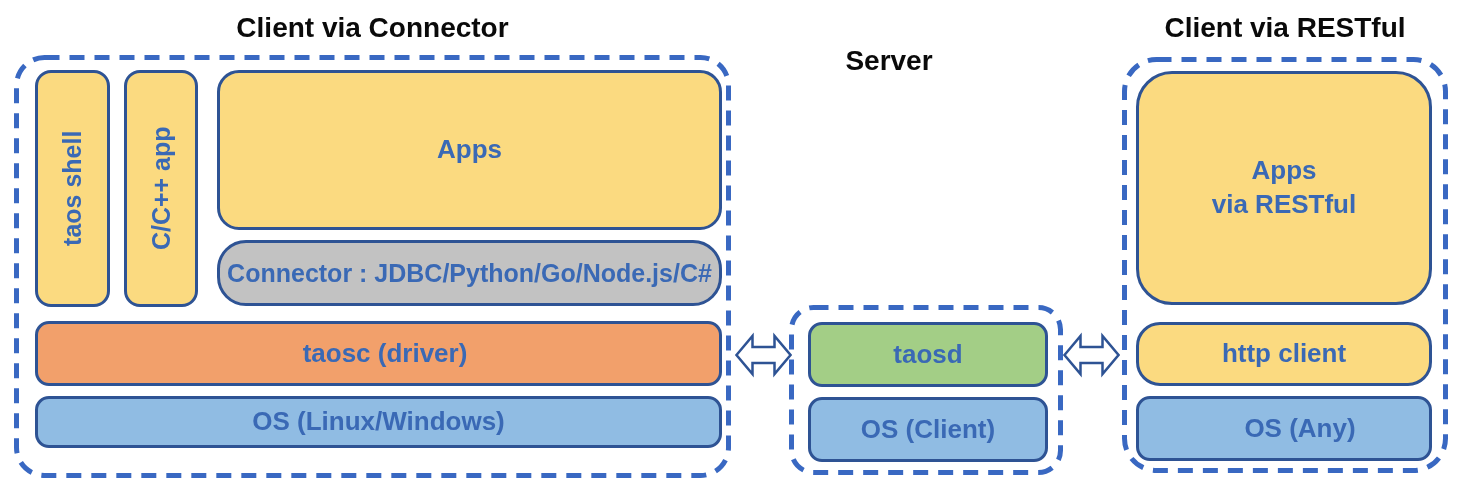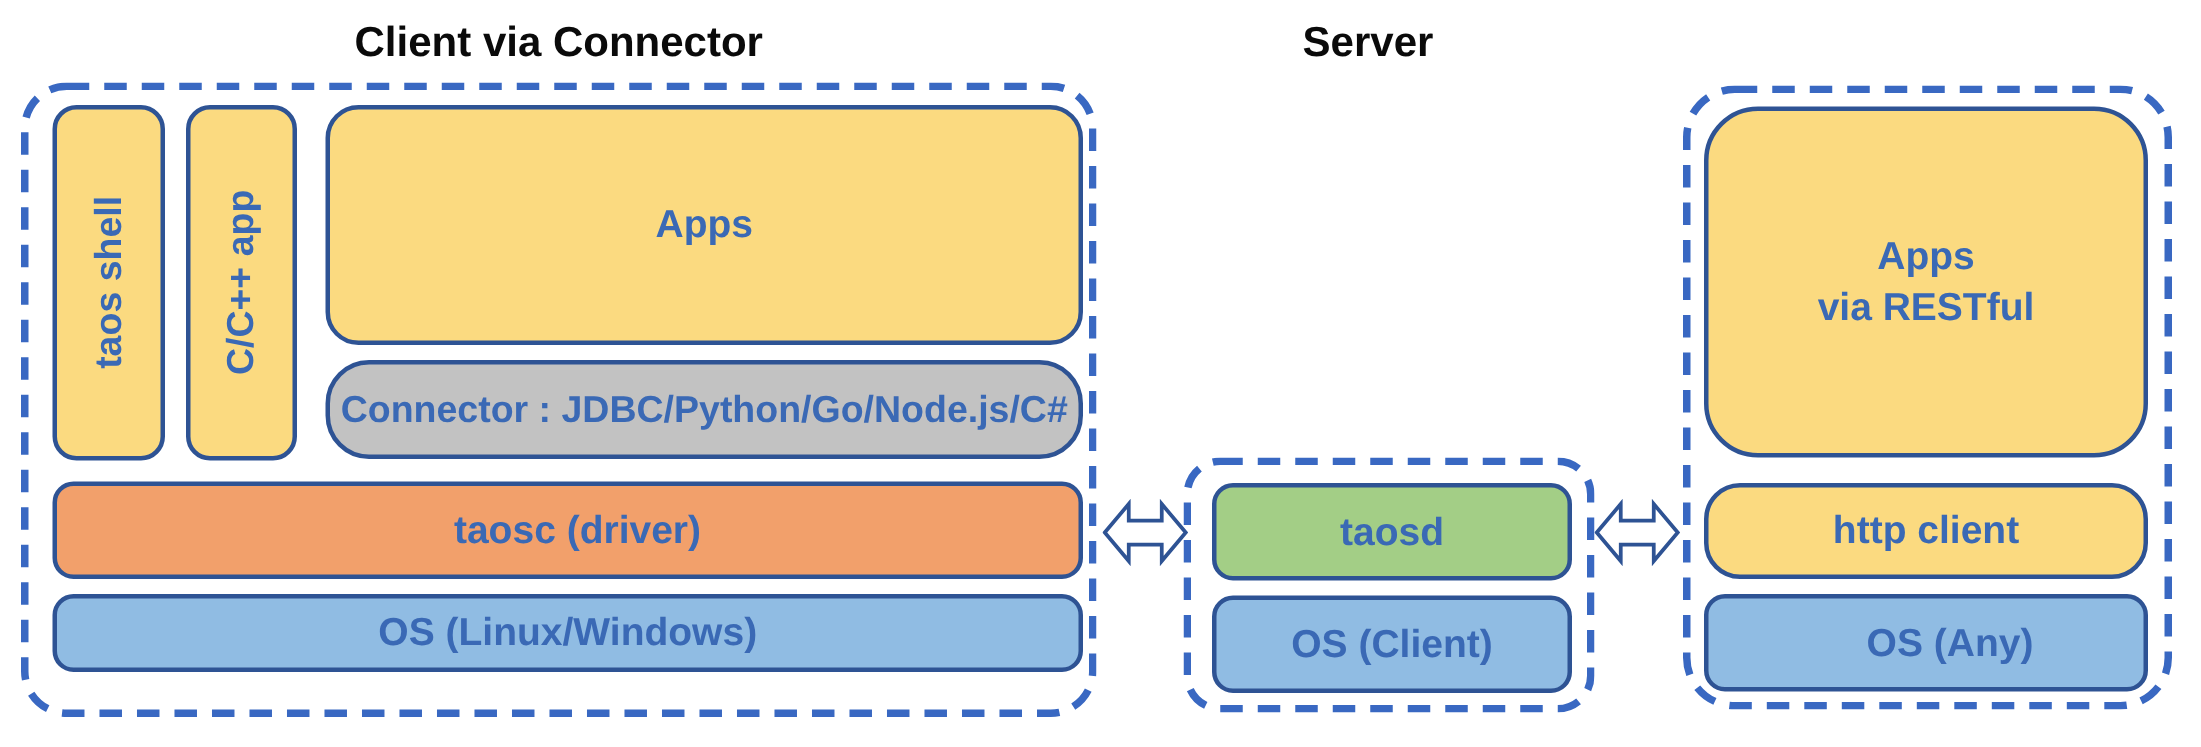--- a/index.html
+++ b/index.html
@@ -83,21 +83,22 @@
     stroke-width: 2.5;
     stroke-linejoin: miter;
   }
 </style>
 </head>
 <body>
 
 <div class="canvas">
 
   <div class="title" style="left:14px; width:717px;">Client via Connector</div>
-  <div class="title" style="left:775px; width:274px;">Server</div>
+  <div class="title" style="left:752px; width:274px;margin-top:33px;">Server</div>
+  <div class="title" style="left:1122px; width:326px;">Client via RESTful</div>
 
   <div class="group" style="left:14px; top:55px; width:717px; height:423px;">
     <svg class="group-border" width="717" height="423" viewBox="0 0 717 423">
       <rect x="2.5" y="2.5" width="712" height="418" rx="28"></rect>
     </svg>
     <div class="box yellow vlabel" style="left:21px; top:15px; width:75px; height:237px; border-radius:16px;">
       <span>taos shell</span>
     </div>
     <div class="box yellow vlabel" style="left:110px; top:15px; width:74px; height:237px; border-radius:16px;">
       <span>C/C++ app</span>

